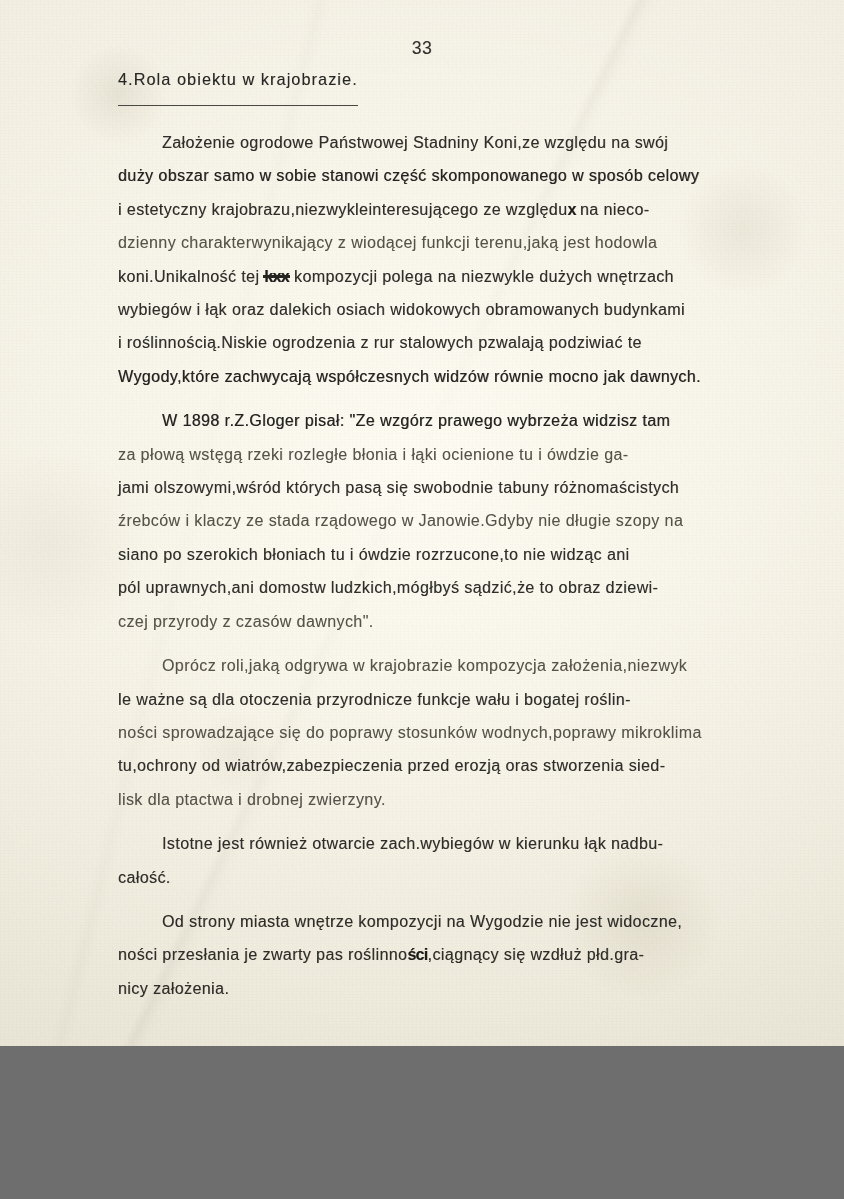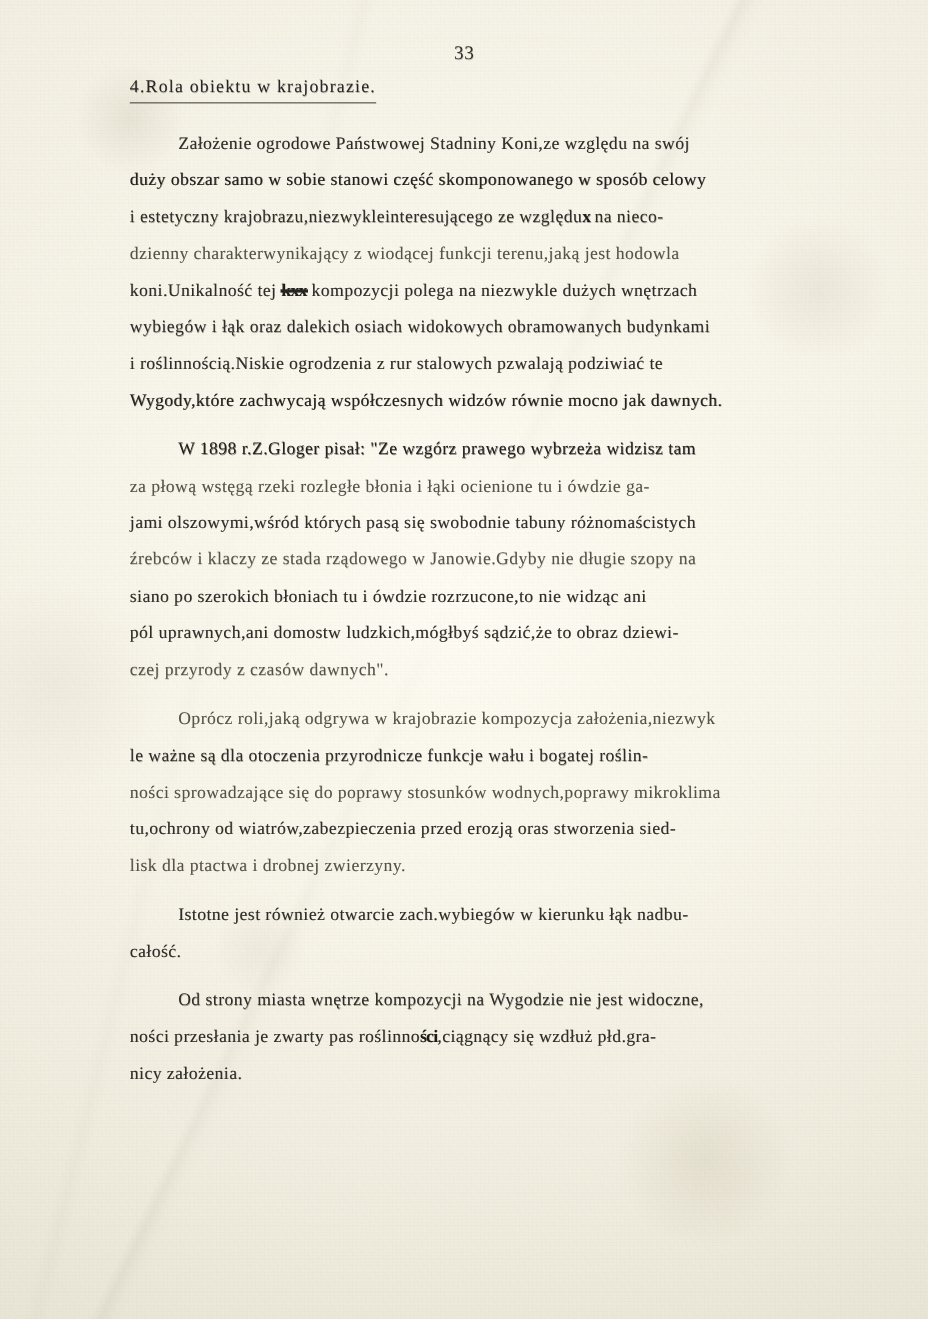--- a/index.html
+++ b/index.html
@@ -4,30 +4,30 @@
 <title>Typescript page 33</title>
 <style>
   html, body {
     margin: 0;
     padding: 0;
     background: #6e6e6e;
   }
   #page {
     position: relative;
     width: 844px;
-    height: 1199px;
+    height: 1046px;
     margin: 0 auto;
     overflow: hidden;
     background: #f2efe3;
     background-image:
       radial-gradient(ellipse 120% 90% at 50% 45%, rgba(255,253,244,0.95) 0%, rgba(240,236,222,0.35) 62%, rgba(221,216,198,0.55) 100%),
       linear-gradient(116deg, rgba(0,0,0,0) 46.6%, rgba(150,146,128,0.16) 47.3%, rgba(180,176,158,0.05) 48.1%, rgba(0,0,0,0) 48.8%),
       linear-gradient(104deg, rgba(0,0,0,0) 28%, rgba(160,156,140,0.08) 29%, rgba(0,0,0,0) 30%),
       linear-gradient(180deg, #f4f1e6 0%, #f1eee2 40%, #efebdd 72%, #eae6d7 100%);
-    font-family: Liberation Serif, serif;
+    font-family: Liberation Sans, sans-serif;
     color: #2b2b2b;
   }
 
   
   #grain {
     position: absolute;
     inset: 0;
     pointer-events: none;
     opacity: 0.30;
     background-image:
@@ -74,21 +74,21 @@
     width: 722px;
   }
 
   .heading {
     font-size: 16.2px;
     letter-spacing: 1.1px;
     margin: 0 0 20px 0;
     color: #262624;
     display: inline-block;
     border-bottom: 1.6px solid #4a4843;
-    padding-bottom: 4px;
+    padding-bottom: 16px;
     text-shadow: 0.4px 0.3px 0 rgba(55,52,45,0.35);
   }
 
   .para {
     margin: 0 0 3px 0;
   }
   .para + .para { margin-top: 11px; }
 
   .ln {
     display: block;

